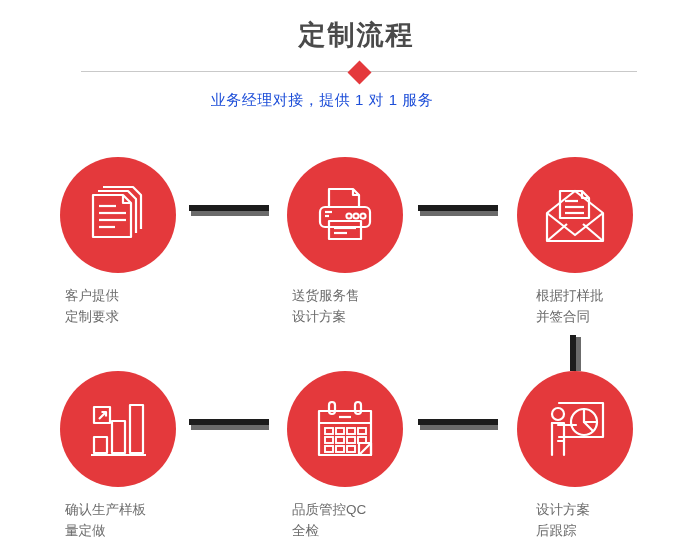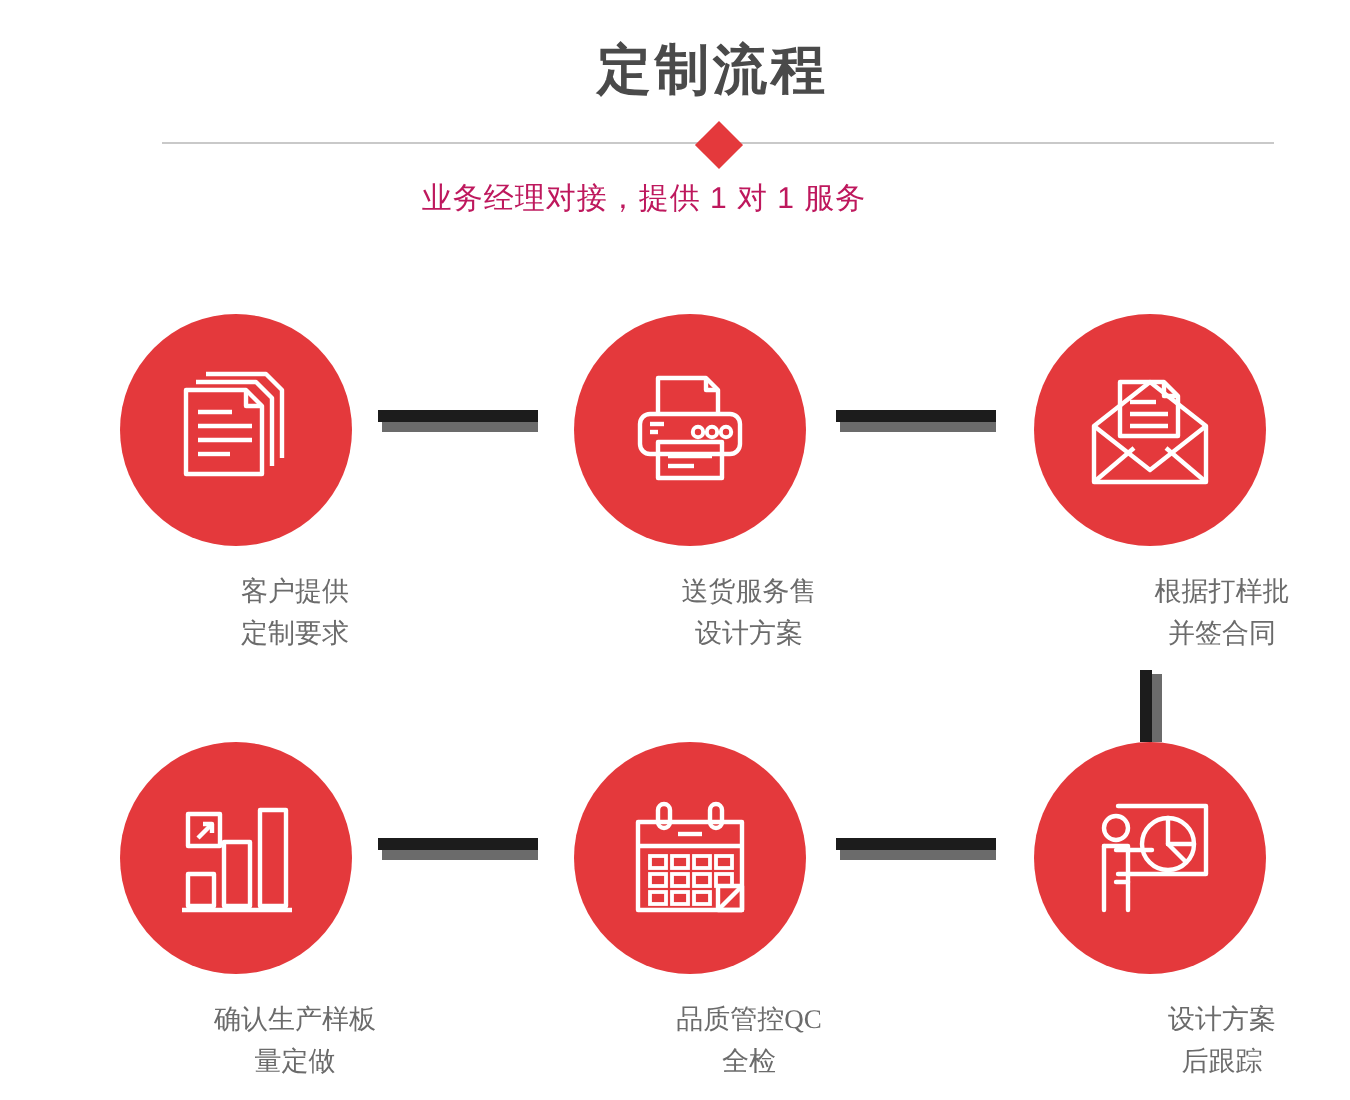--- a/index.html
+++ b/index.html
@@ -59,21 +59,21 @@
     background: #e4393c;
     transform: rotate(45deg);
   }
   .page-subtitle {
     position: absolute;
     left: 0;
     top: 89px;
     width: 606px;
     text-align: center;
     font-size: 15px;
-    color: #be185d;
+    color: #1d4ed8;
     letter-spacing: 0.5px;
     line-height: 22px;
   }
 
   
   .step {
     position: absolute;
     width: 170px;
   }
   .step-circle {
@@ -93,23 +93,22 @@
     display: block;
   }
   .step-label {
     position: absolute;
     left: 5px;
     top: 128px;
     width: 165px;
     font-size: 13.5px;
     color: #6b6b6b;
     line-height: 21px;
-    text-align: center;
+    text-align: left;
     white-space: pre-line;
-    font-family: Liberation Serif, serif;
   }
 
   
   .step-1 { left: 41px;  top: 157px; }
   .step-2 { left: 268px; top: 157px; }
   .step-3 { left: 498px; top: 157px; }
   .step-4 { left: 41px;  top: 371px; }
   .step-5 { left: 268px; top: 371px; }
   .step-6 { left: 498px; top: 371px; }
 

